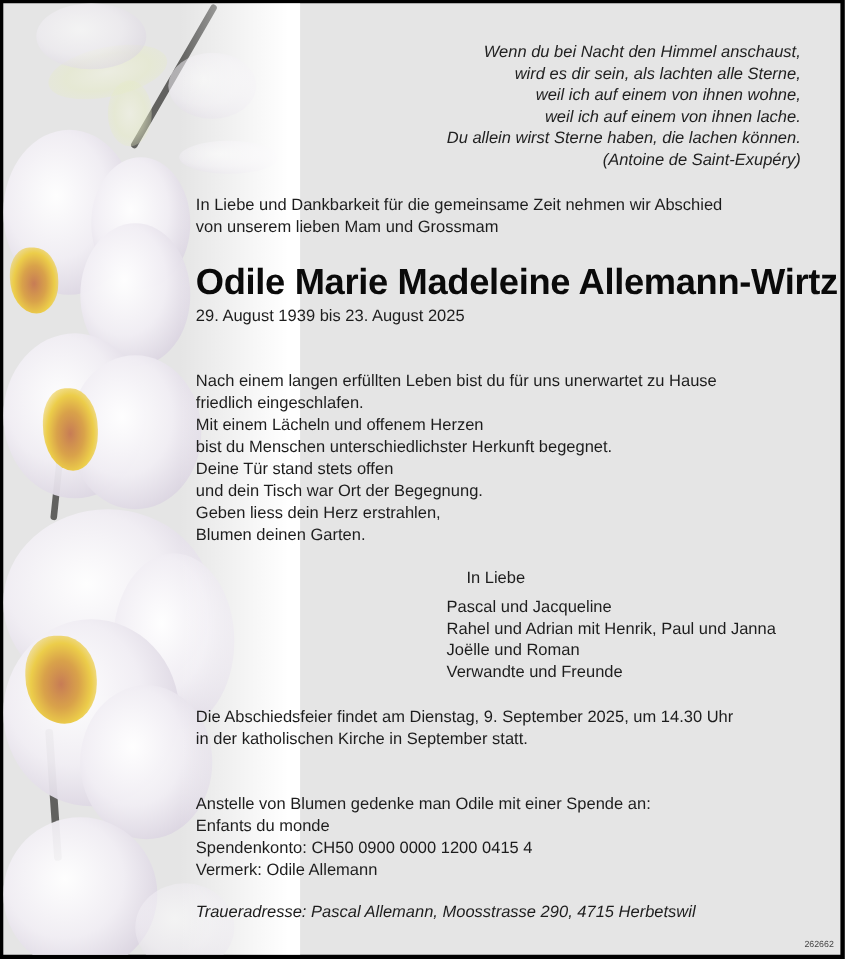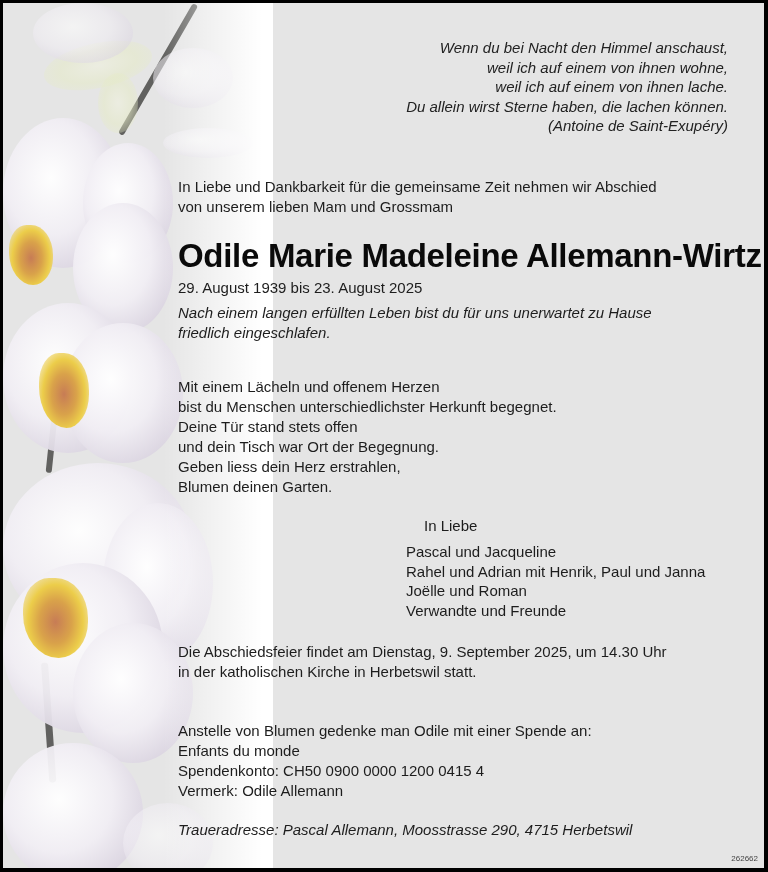--- a/index.html
+++ b/index.html
@@ -51,21 +51,21 @@
     .block { position: absolute; left: 175px; font-size: 15px; line-height: 20px; color: #1d1d1d; }
     .block .line { display: block; }
 
     .intro { top: 174px; }
     .name {
       position: absolute; left: 175px; top: 234px;
       font-size: 33px; font-weight: bold; color: #0a0a0a; letter-spacing: -0.3px;
       white-space: nowrap;
     }
     .dates { top: 275px; }
-    .passage { top: 300px; font-style: italic; }
+    .passage { top: 334px; }
     .poem { top: 374px; }
 
     .signoff { position: absolute; left: 403px; top: 513px; font-size: 15px; line-height: 20px; color: #1d1d1d; margin-left: 18px; }
     .signers { position: absolute; left: 403px; top: 539px; font-size: 15px; line-height: 19.6px; color: #1d1d1d; }
     .signers .line { display: block; }
 
     .ceremony { top: 639px; }
     .donation { top: 718px; }
     .address { top: 817px; font-style: italic; }
 
@@ -108,20 +108,21 @@
     <div class="petal" style="left:0px;top:740px;width:140px;height:140px;"></div>
     <div class="petal soft" style="left:120px;top:800px;width:90px;height:80px;"></div>
 
     <div class="fade"></div>
   </div>
 
   <div class="content">
 
     <div class="quote">
       <span class="line">Wenn du bei Nacht den Himmel anschaust,</span>
+      <span class="line">wird es dir sein, als lachten alle Sterne,</span>
       <span class="line">weil ich auf einem von ihnen wohne,</span>
       <span class="line">weil ich auf einem von ihnen lache.</span>
       <span class="line">Du allein wirst Sterne haben, die lachen können.</span>
       <span class="line">(Antoine de Saint-Exupéry)</span>
     </div>
 
     <div class="block intro">
       <span class="line">In Liebe und Dankbarkeit für die gemeinsame Zeit nehmen wir Abschied</span>
       <span class="line">von unserem lieben Mam und Grossmam</span>
     </div>
@@ -148,21 +149,21 @@
 
     <div class="signers">
       <span class="line">Pascal und Jacqueline</span>
       <span class="line">Rahel und Adrian mit Henrik, Paul und Janna</span>
       <span class="line">Joëlle und Roman</span>
       <span class="line">Verwandte und Freunde</span>
     </div>
 
     <div class="block ceremony">
       <span class="line">Die Abschiedsfeier findet am Dienstag, 9. September 2025, um 14.30 Uhr</span>
-      <span class="line">in der katholischen Kirche in Herbetswil statt.</span>
+      <span class="line">in der katholischen Kirche in September statt.</span>
     </div>
 
     <div class="block donation">
       <span class="line">Anstelle von Blumen gedenke man Odile mit einer Spende an:</span>
       <span class="line">Enfants du monde</span>
       <span class="line">Spendenkonto: CH50 0900 0000 1200 0415 4</span>
       <span class="line">Vermerk: Odile Allemann</span>
     </div>
 
     <div class="block address">Traueradresse: Pascal Allemann, Moosstrasse 290, 4715 Herbetswil</div>

